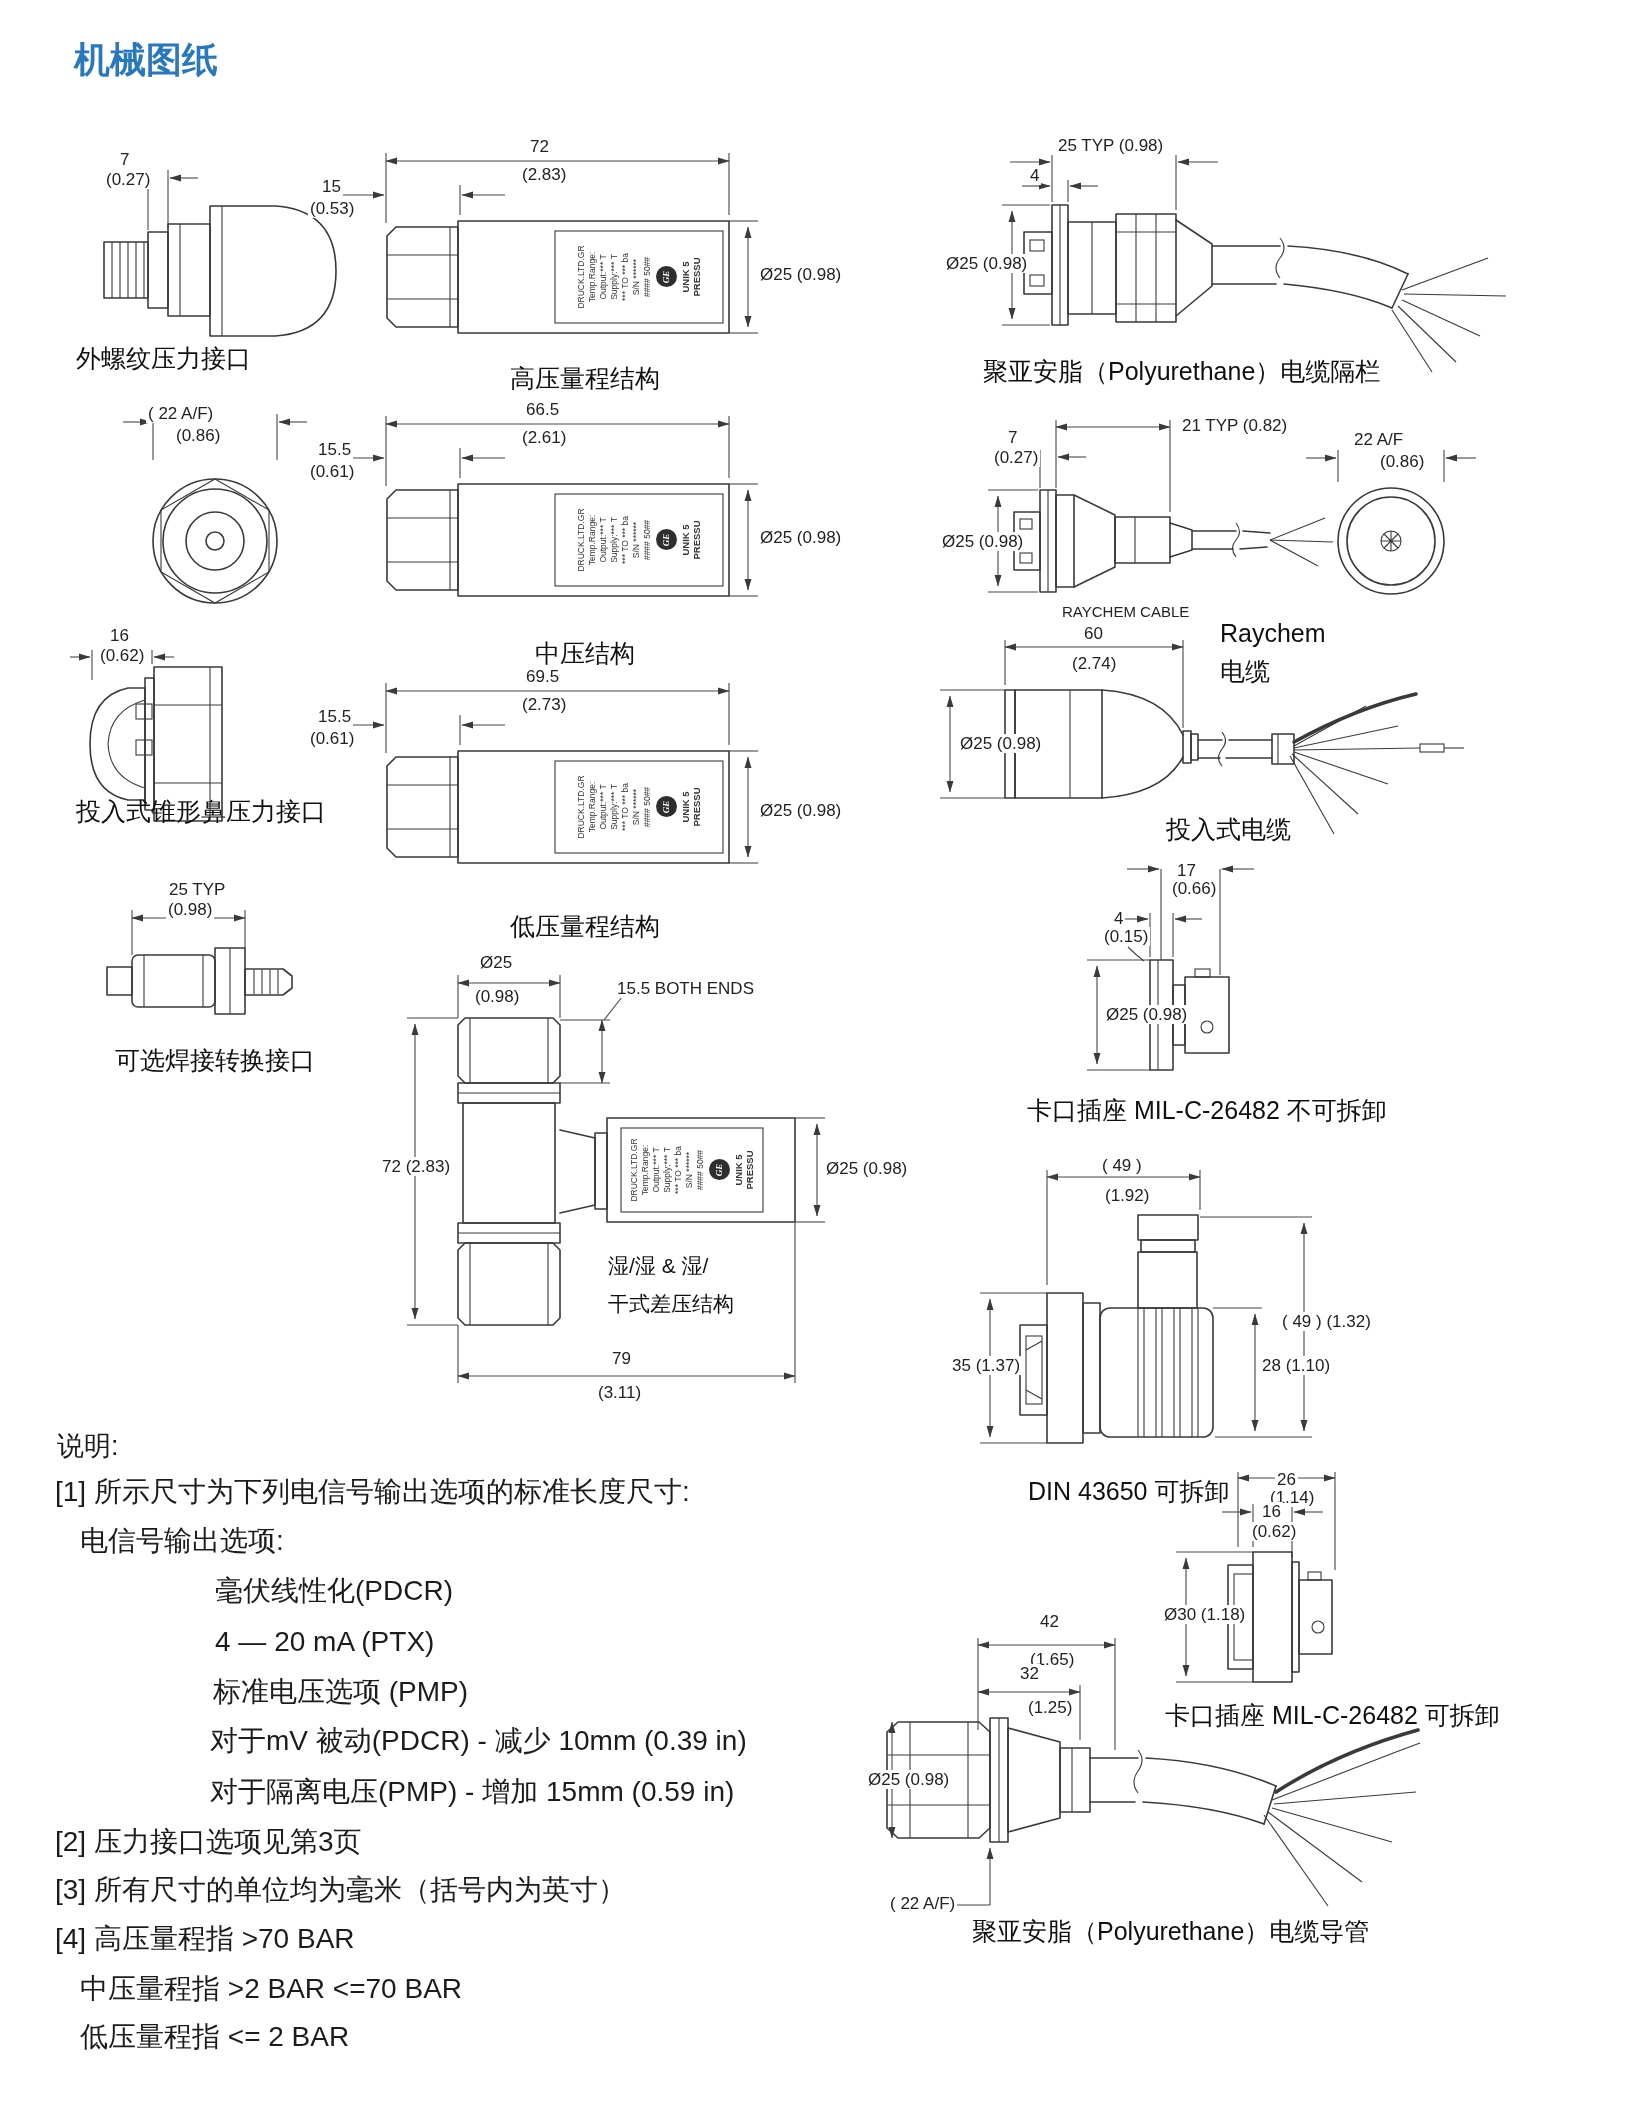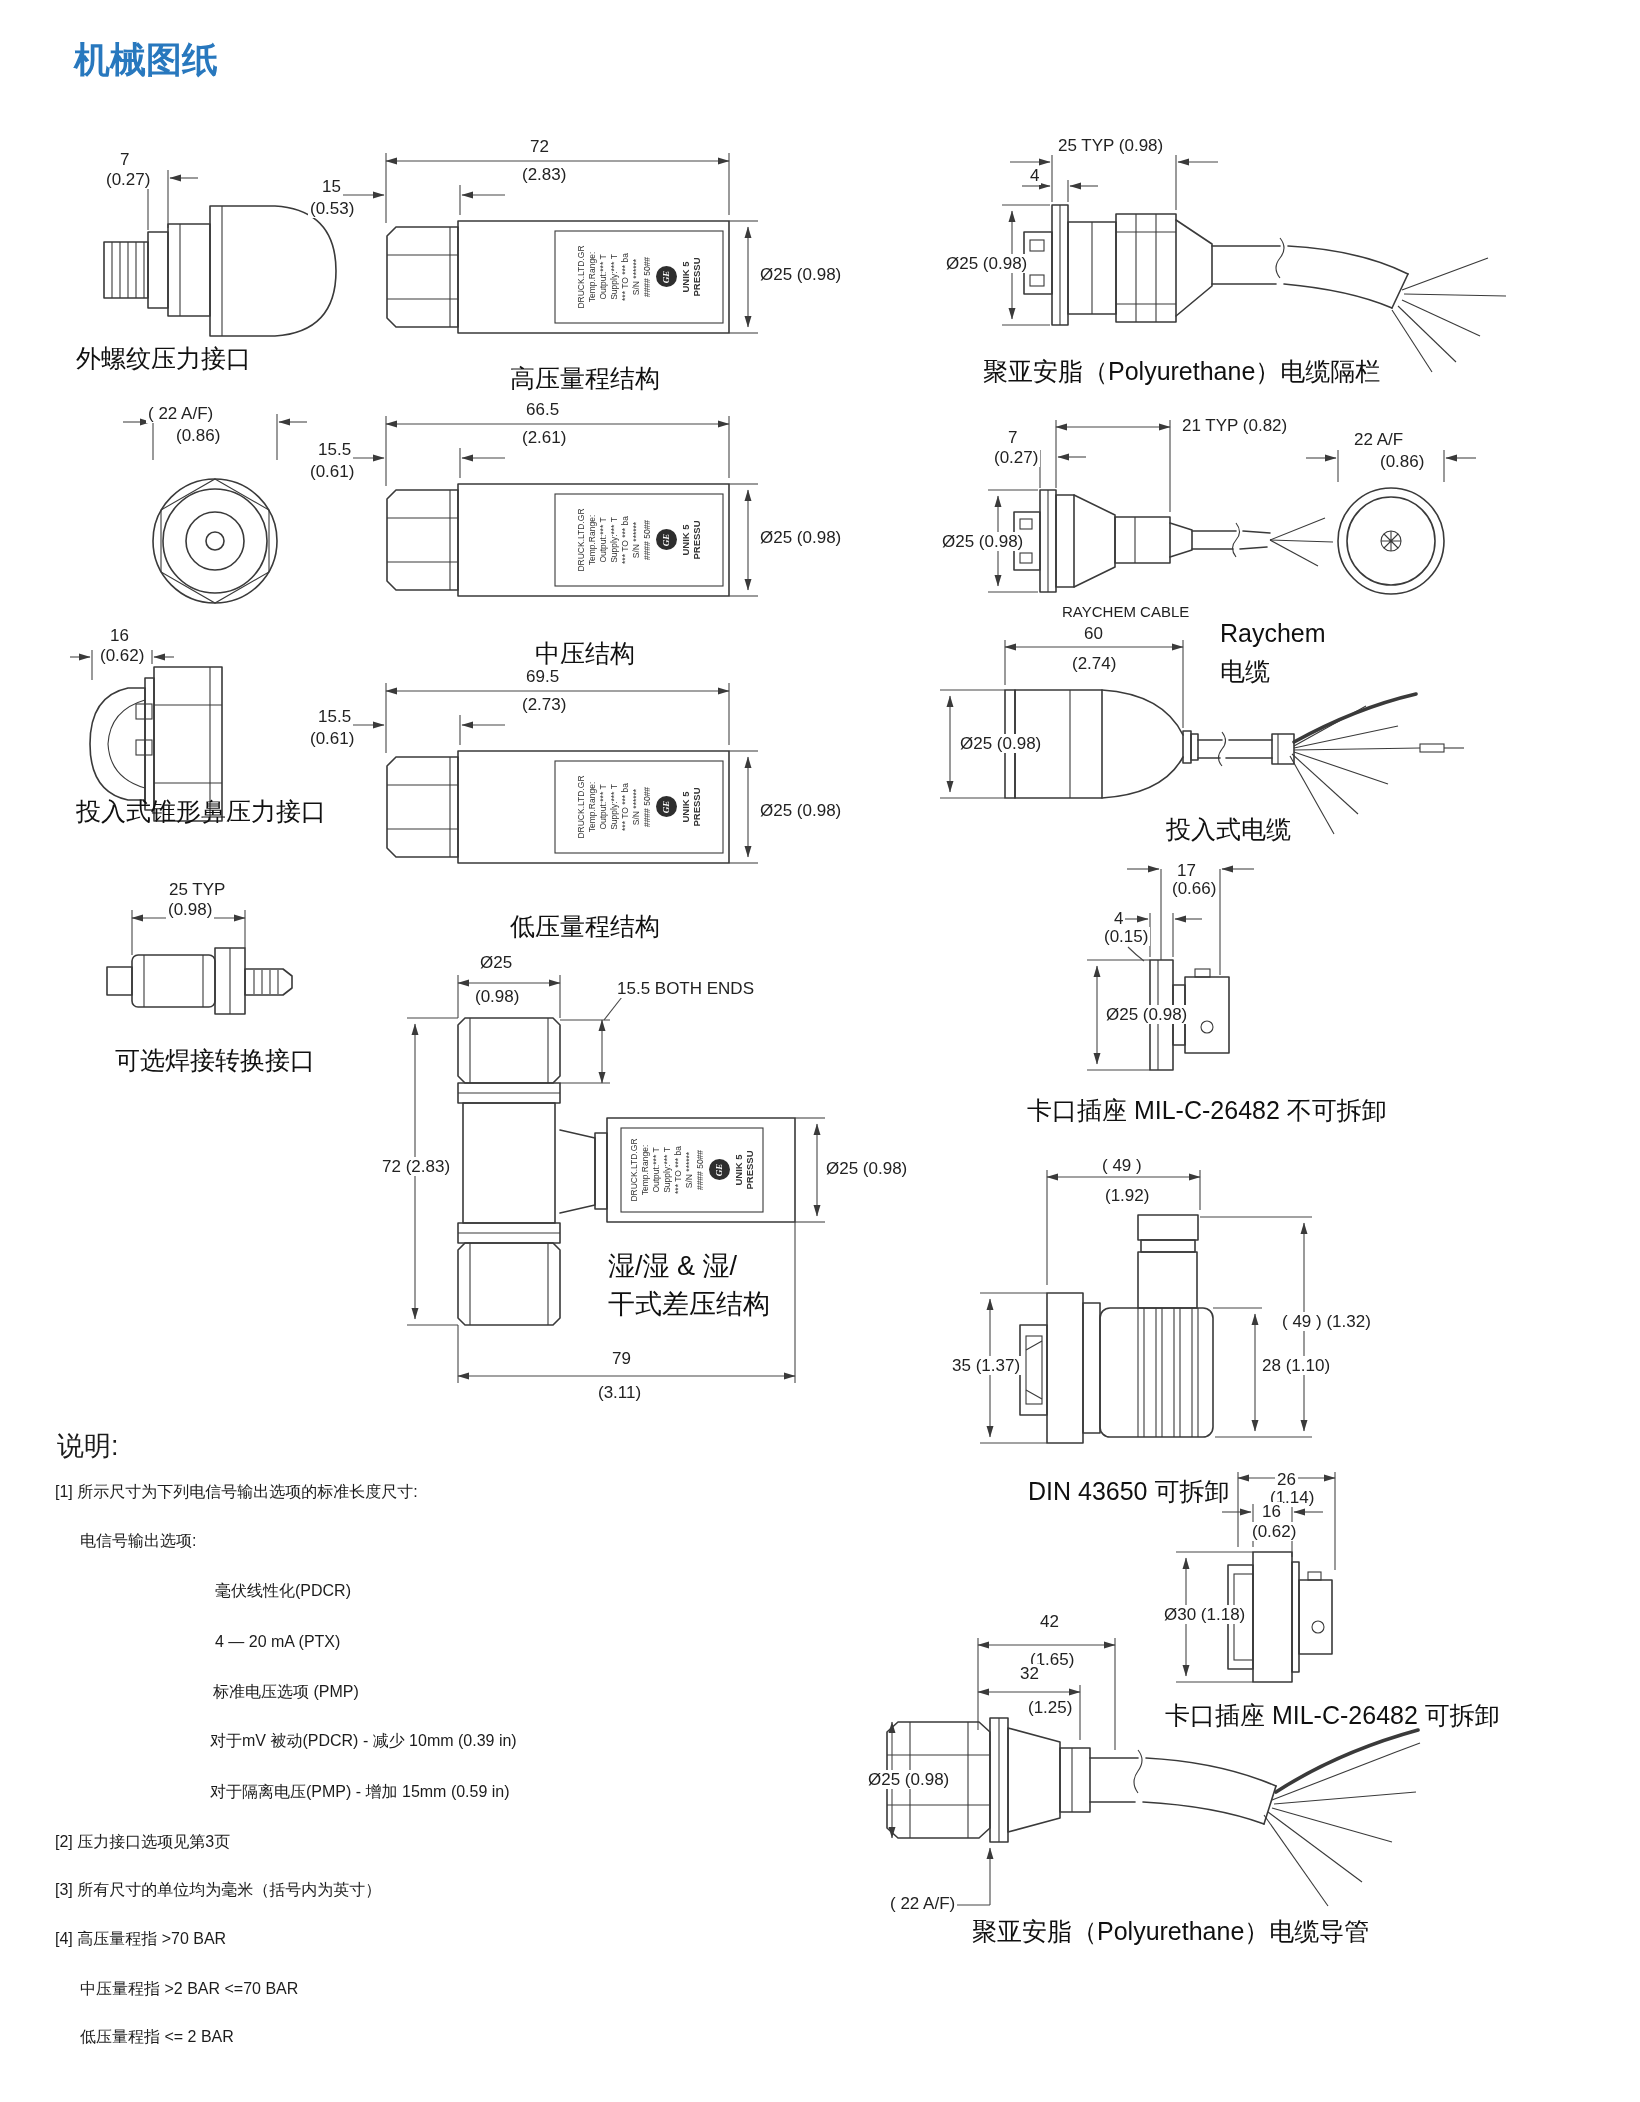--- a/index.html
+++ b/index.html
@@ -5,22 +5,22 @@
 *{box-sizing:border-box;margin:0;padding:0}
 html,body{background:#fff}
 body{width:1640px;height:2102px;position:relative;font-family:"Liberation Sans",sans-serif;color:#1a1a1a;overflow:hidden}
 .title{position:absolute;font-size:36px;font-weight:bold;color:#2878be;white-space:nowrap}
 .drawing{position:absolute}
 .drawing>svg{position:absolute;left:0;top:0;overflow:visible}
 .dim{position:absolute;font-size:17px;line-height:19px;color:#222;background:#fff;padding:0 2px;white-space:nowrap}
 .dim.sm{font-size:15px;line-height:16px}
 .cap{position:absolute;font-size:25px;line-height:30px;color:#101010;white-space:nowrap}
 .cap.ctr{text-align:center}
-.cap.big{font-size:27px}
-.note{position:absolute;font-size:16px;line-height:28px;color:#1c1c1c;white-space:nowrap}
+.cap.big{font-size:21px}
+.note{position:absolute;font-size:28px;line-height:28px;color:#1c1c1c;white-space:nowrap}
 .note.hd{font-size:27px;font-weight:normal}
 .dev-label{position:absolute;width:92px;transform:translate(-50%,-50%) rotate(-90deg);font-size:8.5px;line-height:11px;color:#333;text-align:center}
 .dev-label .ln div{white-space:nowrap}
 .dl-logo{width:21px;height:21px;border-radius:50%;background:#2e2e2e;color:#fff;margin:3px auto;font-family:"Liberation Serif",serif;font-style:italic;font-weight:bold;font-size:9px;line-height:21px;text-align:center}
 .dl-prod{font-weight:bold;font-size:9.5px;line-height:11px}
 svg .d{stroke:#3a3a3a;stroke-width:1.6;fill:none;stroke-linejoin:round;stroke-linecap:round}
 svg .dk{stroke:#3a3a3a;stroke-width:1.1;fill:none}
 svg .m{stroke:#474747;stroke-width:1.1;fill:none}
 svg .w4{stroke-width:3.6}
 </style>

